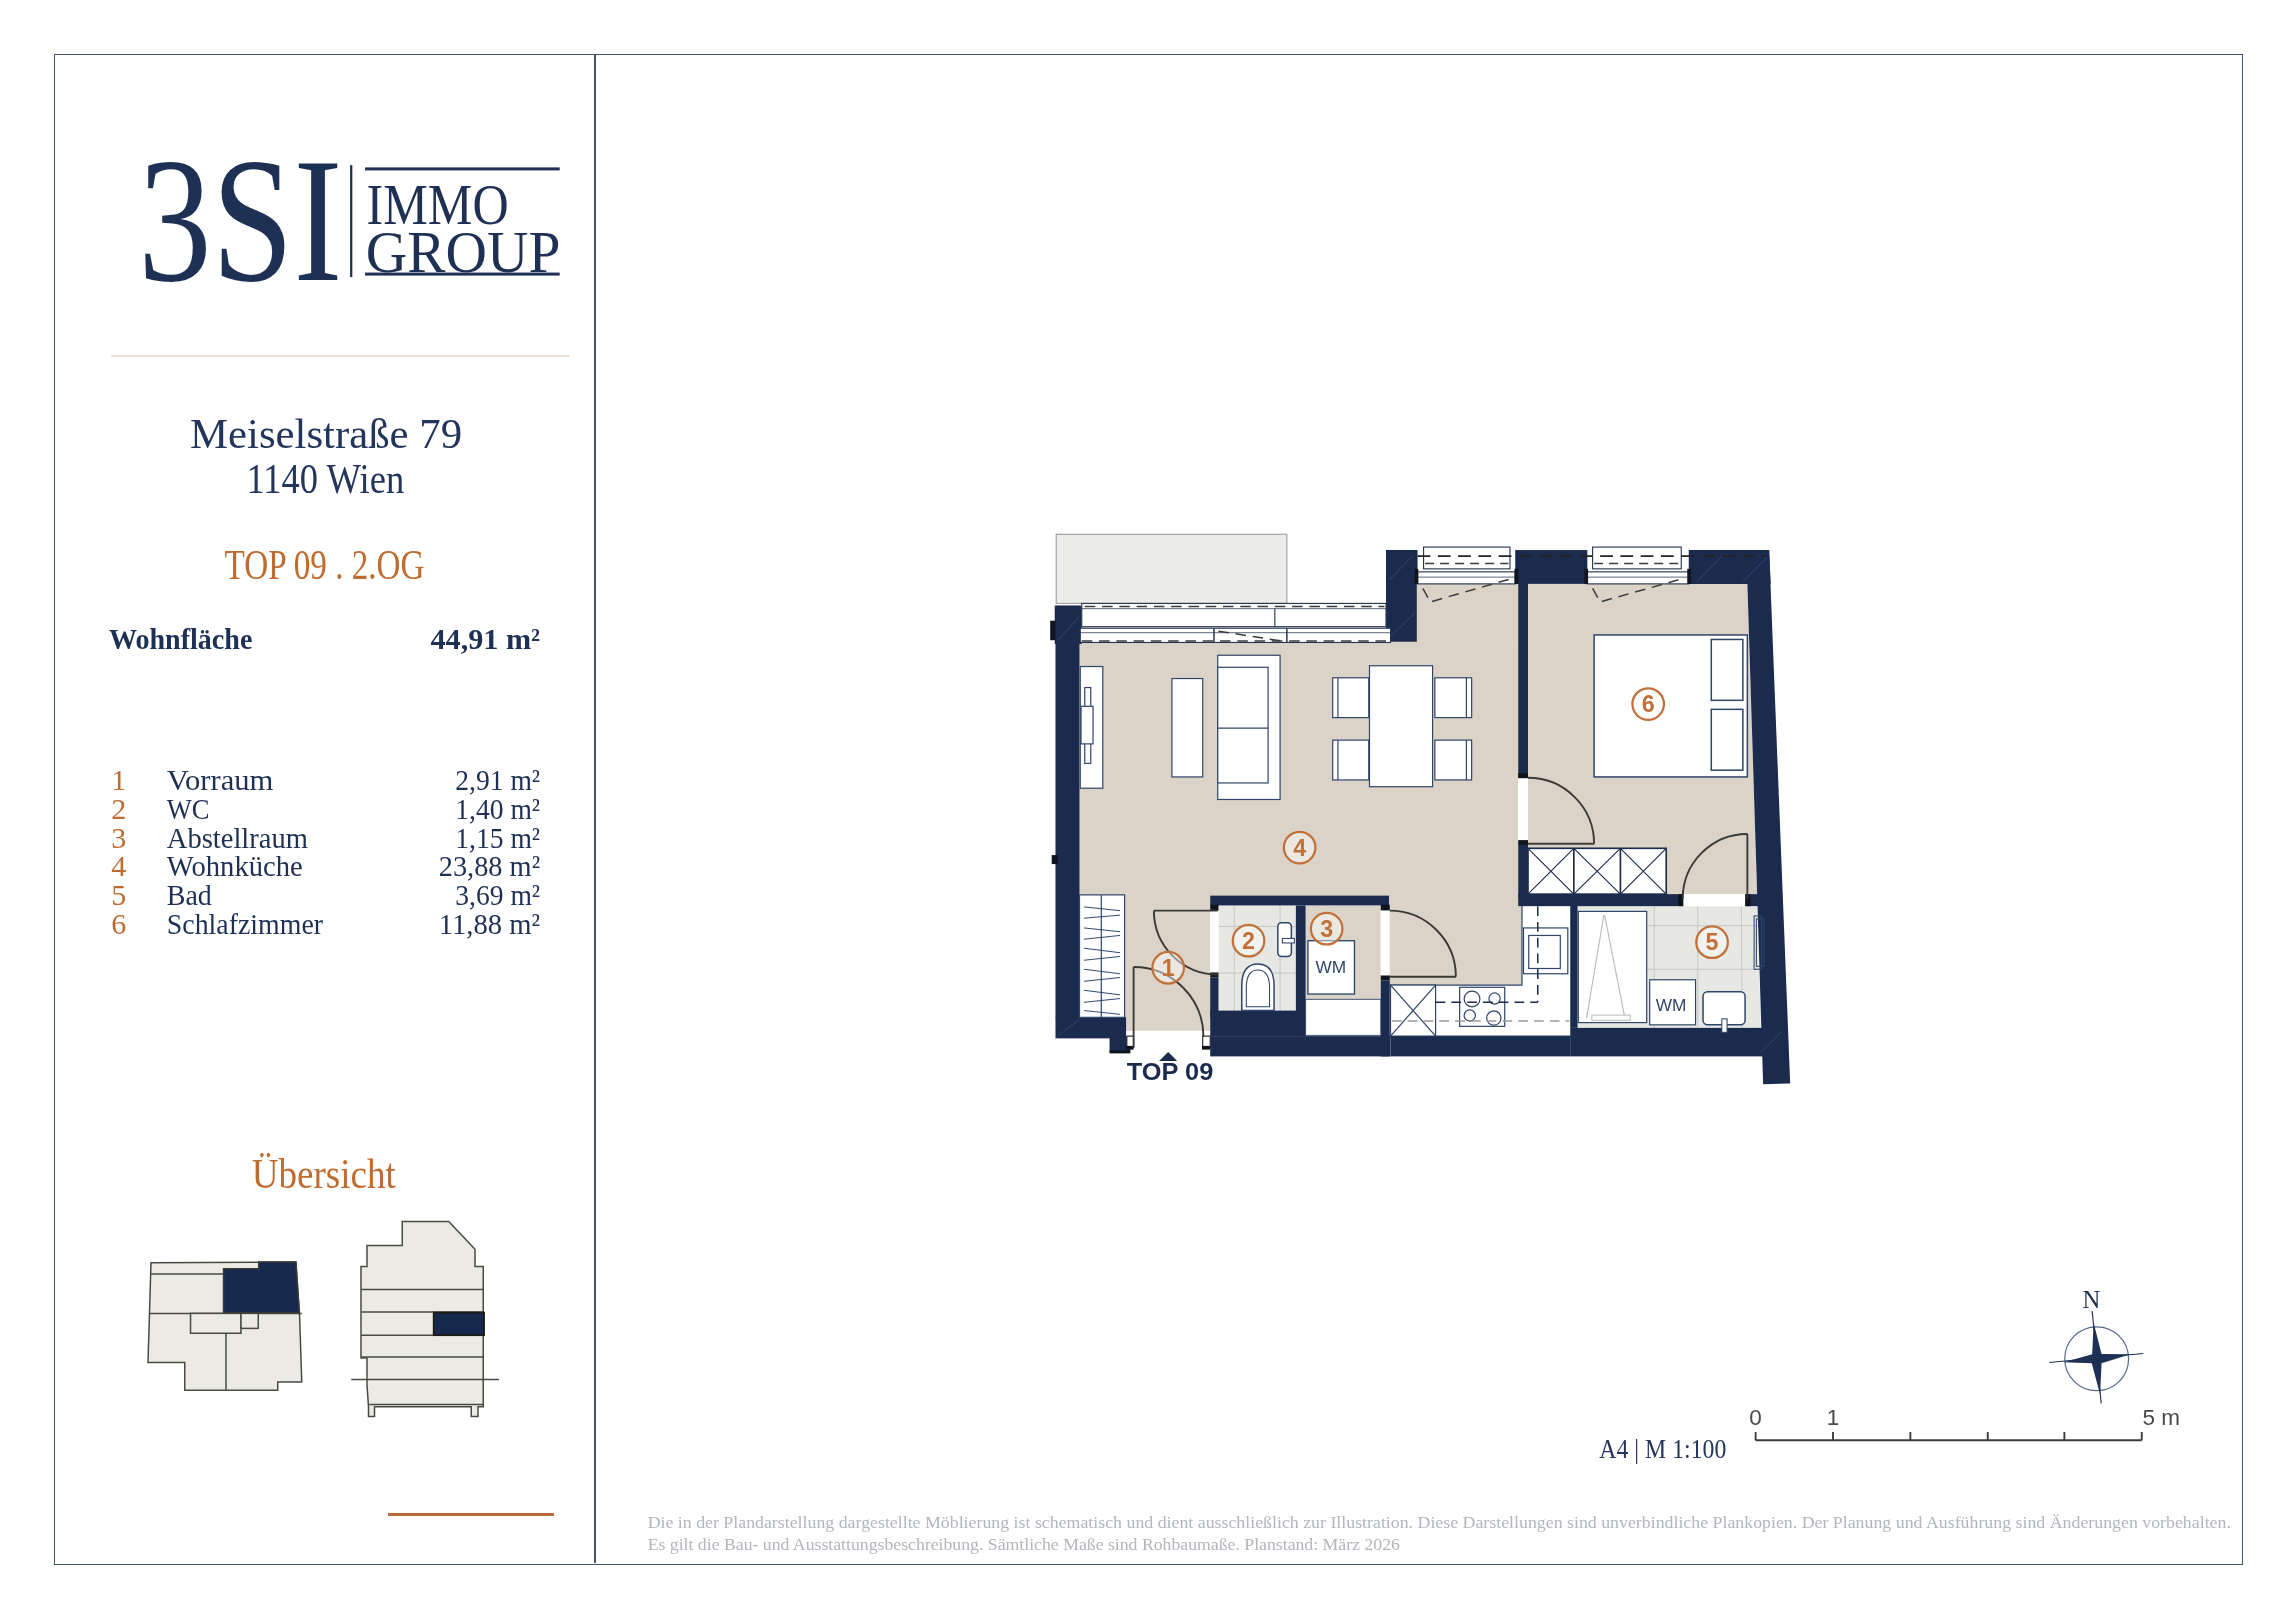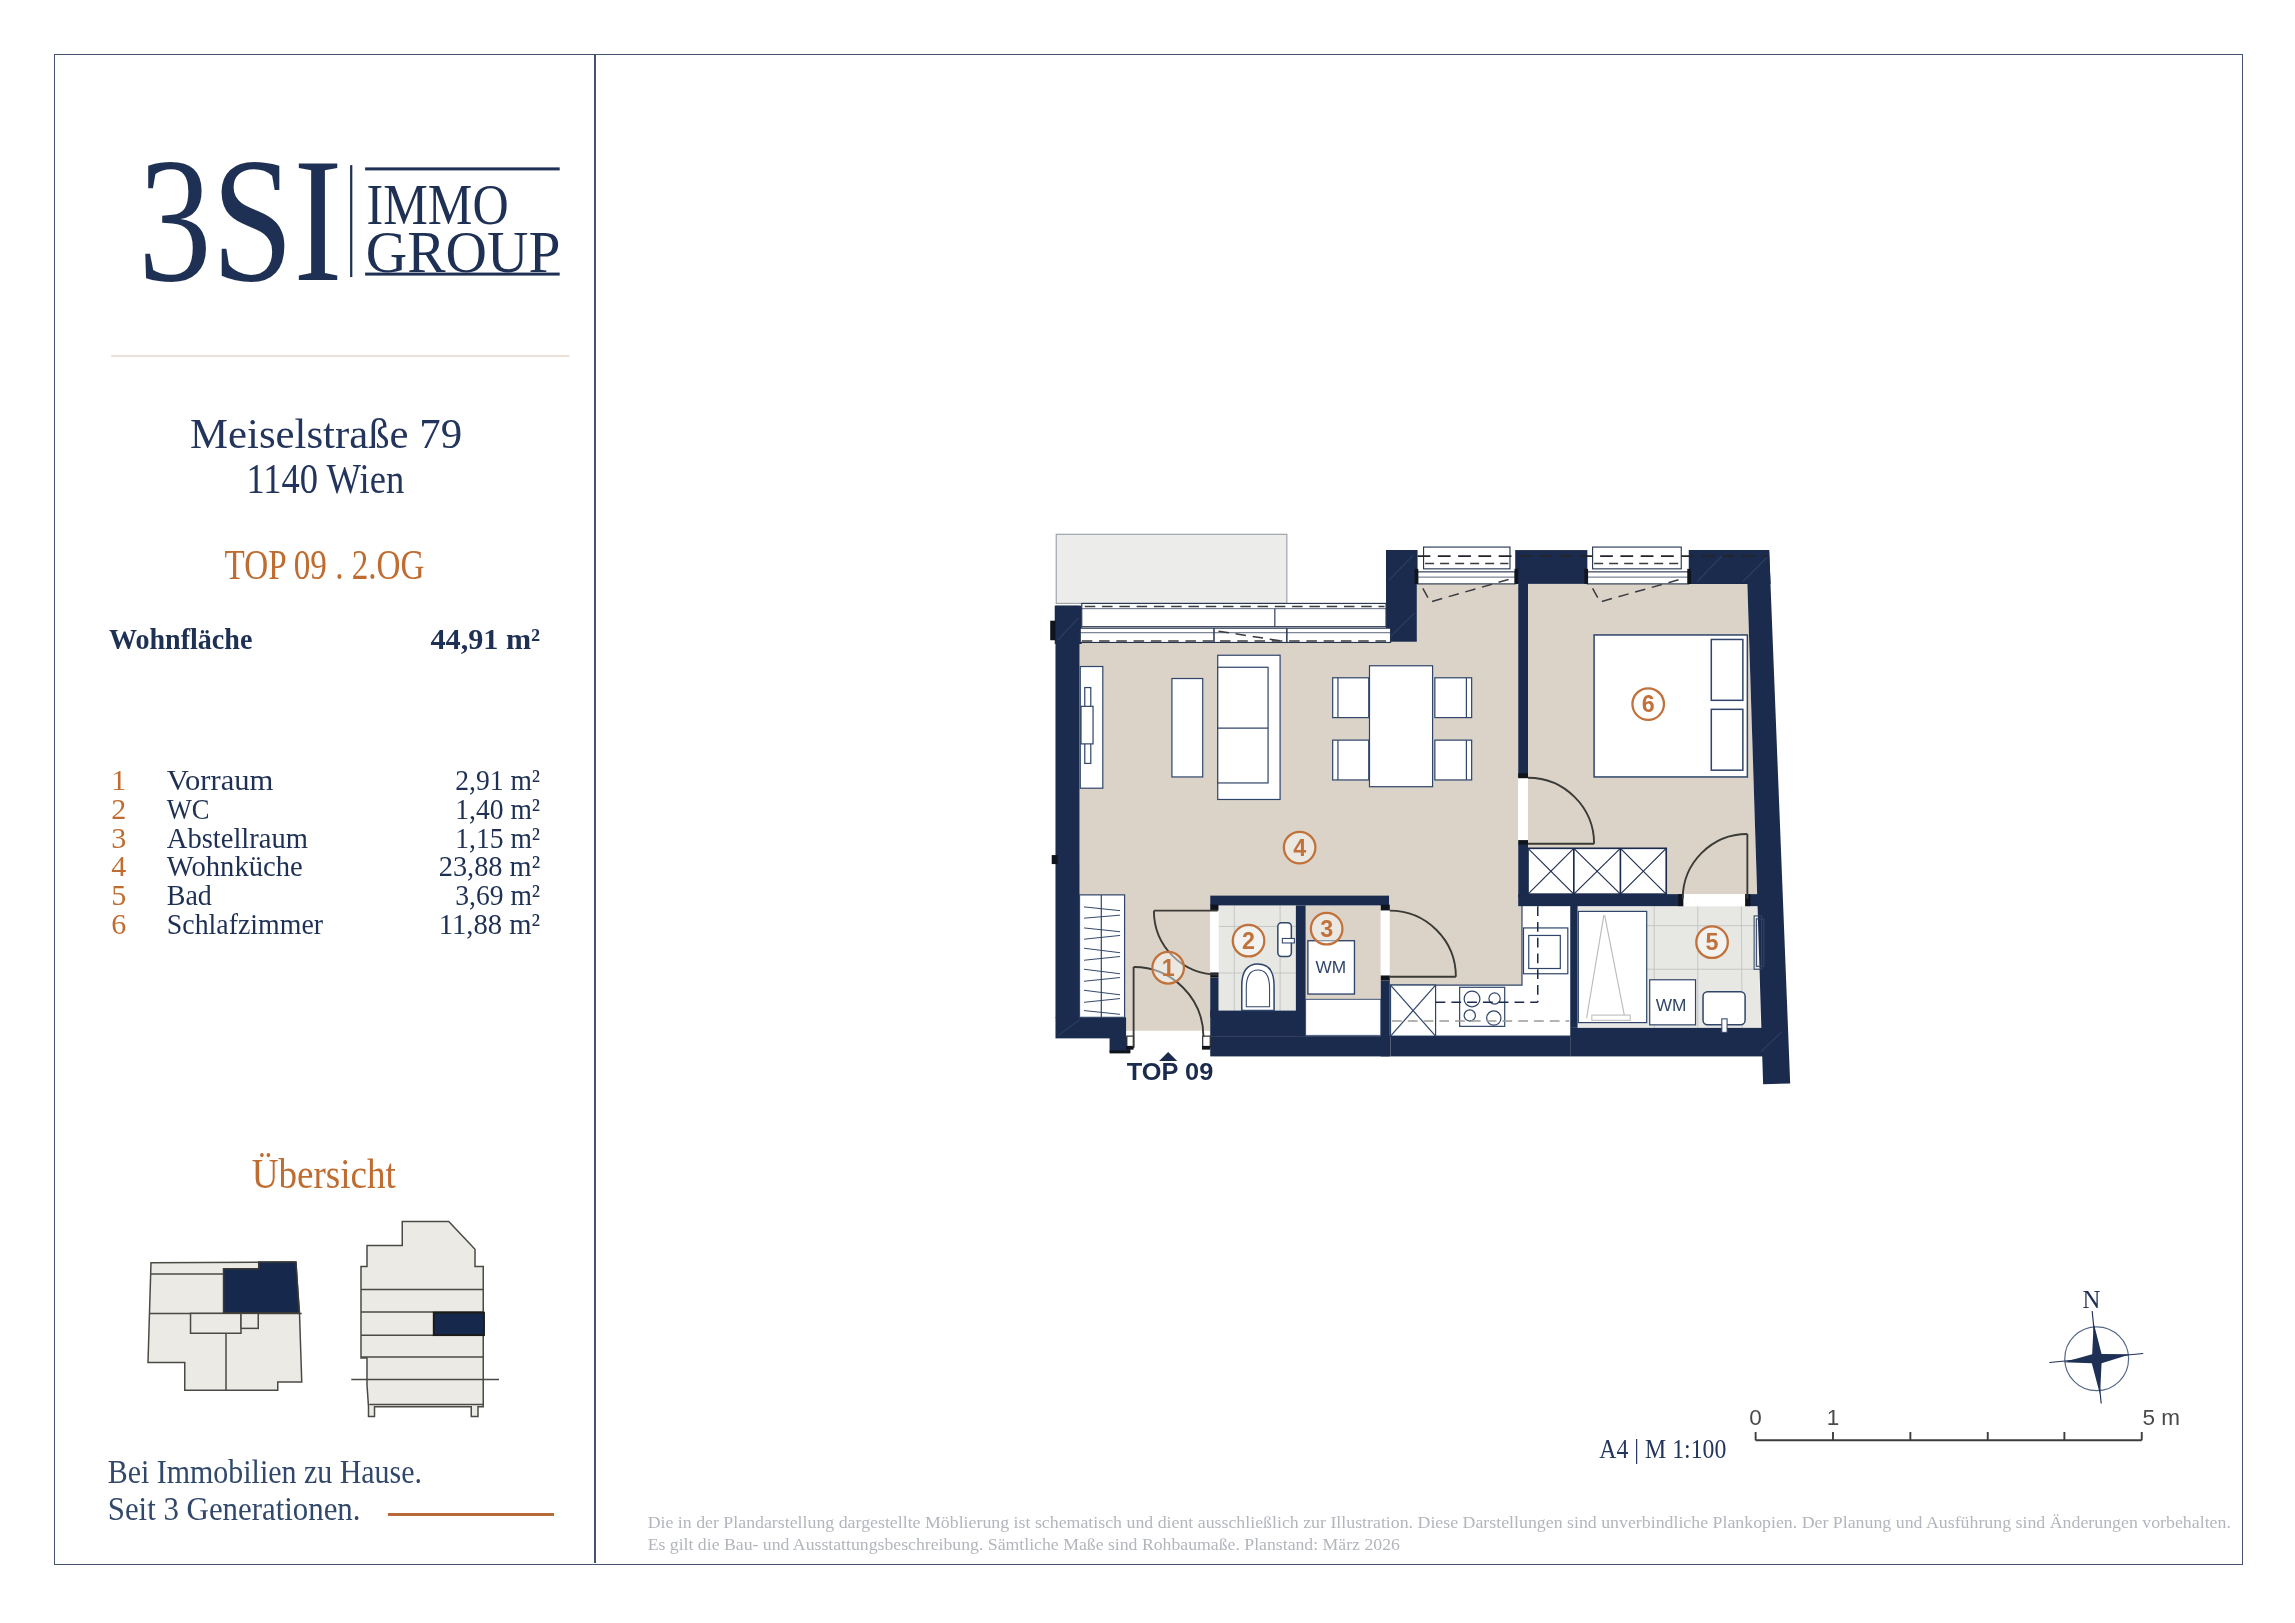--- a/index.html
+++ b/index.html
@@ -89,26 +89,20 @@
     <line x1="409" y1="177.5" x2="572" y2="177.5"></line>
     <line x1="409" y1="206.6" x2="572" y2="206.6"></line>
     <line x1="396" y1="236.7" x2="593" y2="236.7"></line>
     <line x1="420" y1="270" x2="572" y2="270"></line>
   </g>
 
   <rect x="506" y="147.5" width="67" height="30" fill="#16294d" stroke="#1b1b18" stroke-width="2.5"></rect>
 </svg>
 </div>
 
-<div class="abs" style="left:0;top:1428px;width:601px;height:150px;">
-<svg width="601" height="150" viewBox="0 0 800 200">
-  <text x="143" y="73" font-family="Liberation Serif, serif" font-size="46" fill="#32486b" textLength="419" lengthAdjust="spacingAndGlyphs">Bei Immobilien zu Hause.</text>
-  <text x="143" y="123" font-family="Liberation Serif, serif" font-size="46" fill="#32486b" textLength="337" lengthAdjust="spacingAndGlyphs">Seit 3 Generationen.</text>
-</svg>
-</div>
 
 <div class="abs" style="left:388px;top:1513px;width:166px;height:3px;background:#b66a38;"></div>
 
 <div class="abs" style="left:0;top:0;width:2295px;height:1623px;">
 <svg width="2295" height="1623" viewBox="0 0 3055 2160" font-family="Liberation Sans, sans-serif">
 
 <rect x="1406" y="711" width="307" height="92" fill="#ececeb" stroke="#9aa0a8" stroke-width="1.5"></rect>
 
 <g fill="#dbd3c8" stroke="none">
   <rect x="1437" y="849" width="584" height="344"></rect>

